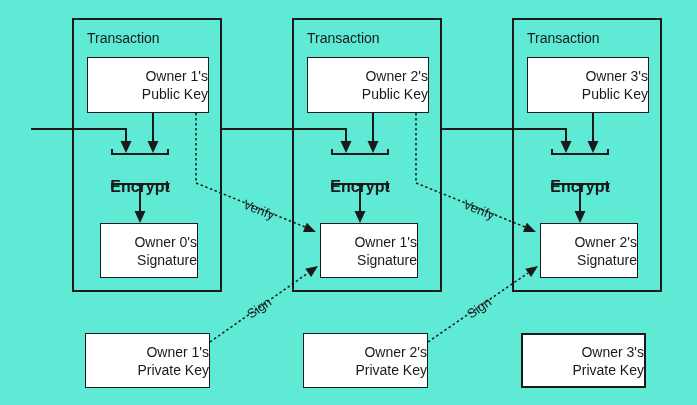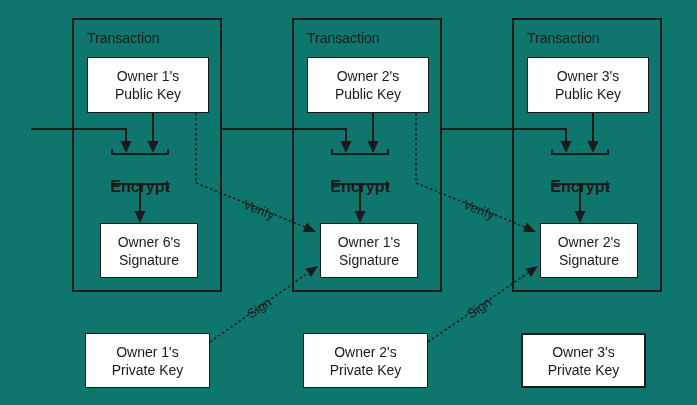--- a/index.html
+++ b/index.html
@@ -1,32 +1,32 @@
 <!DOCTYPE html>
 <html><head>
 <meta charset="utf-8">
 <style>
   html,body{margin:0;padding:0;background:#fff;}
   .canvas{
-    position:relative;width:697px;height:405px;background:#0f766e;
+    position:relative;width:697px;height:405px;background:#5eead4;
     font-family:"Liberation Sans","DejaVu Sans",sans-serif;color:#1a1a1a;
     overflow:hidden;
   }
   .canvas svg{position:absolute;left:0;top:0;z-index:0;}
   .txbox{
     position:absolute;top:18px;width:150px;height:274px;
     border:2px solid #1a1a1a;background:transparent;z-index:1;box-sizing:border-box;
   }
   .txlabel{
     position:absolute;top:30px;z-index:2;font-size:14px;line-height:16px;
     white-space:nowrap;
   }
   .innerbox{
     position:absolute;background:#ffffff;border:1.5px solid #1a1a1a;
-    display:flex;flex-direction:column;justify-content:center;align-items:center;
+    display:flex;flex-direction:column;justify-content:center;align-items:flex-end;
     z-index:2;box-sizing:border-box;text-align:center;
   }
   .keybox{top:57px;width:122px;height:56px;}
   .sigbox{top:223px;width:98px;height:55px;}
   .pkbox{top:333px;width:125px;height:55px;}
   .pkbox.thick{border-width:2px;}
   .innerbox .line{font-size:14px;line-height:18px;white-space:nowrap;}
   .encrypt{
     position:absolute;top:156px;width:80px;height:26px;line-height:26px;
     text-align:center;font-size:16px;font-weight:bold;z-index:2;margin-top:18px;
@@ -96,21 +96,21 @@
   </svg>
 
   <div class="txbox" style="left:72px"></div>
   <div class="txlabel" style="left:87px">Transaction</div>
   <div class="innerbox keybox" style="left:87px">
     <div class="line">Owner 1's</div>
     <div class="line">Public Key</div>
   </div>
   <div class="encrypt" style="left:100px">Encrypt</div>
   <div class="innerbox sigbox" style="left:100px">
-    <div class="line">Owner 6's</div>
+    <div class="line">Owner 0's</div>
     <div class="line">Signature</div>
   </div>
 
   <div class="txbox" style="left:292px"></div>
   <div class="txlabel" style="left:307px">Transaction</div>
   <div class="innerbox keybox" style="left:307px">
     <div class="line">Owner 2's</div>
     <div class="line">Public Key</div>
   </div>
   <div class="encrypt" style="left:320px">Encrypt</div>

